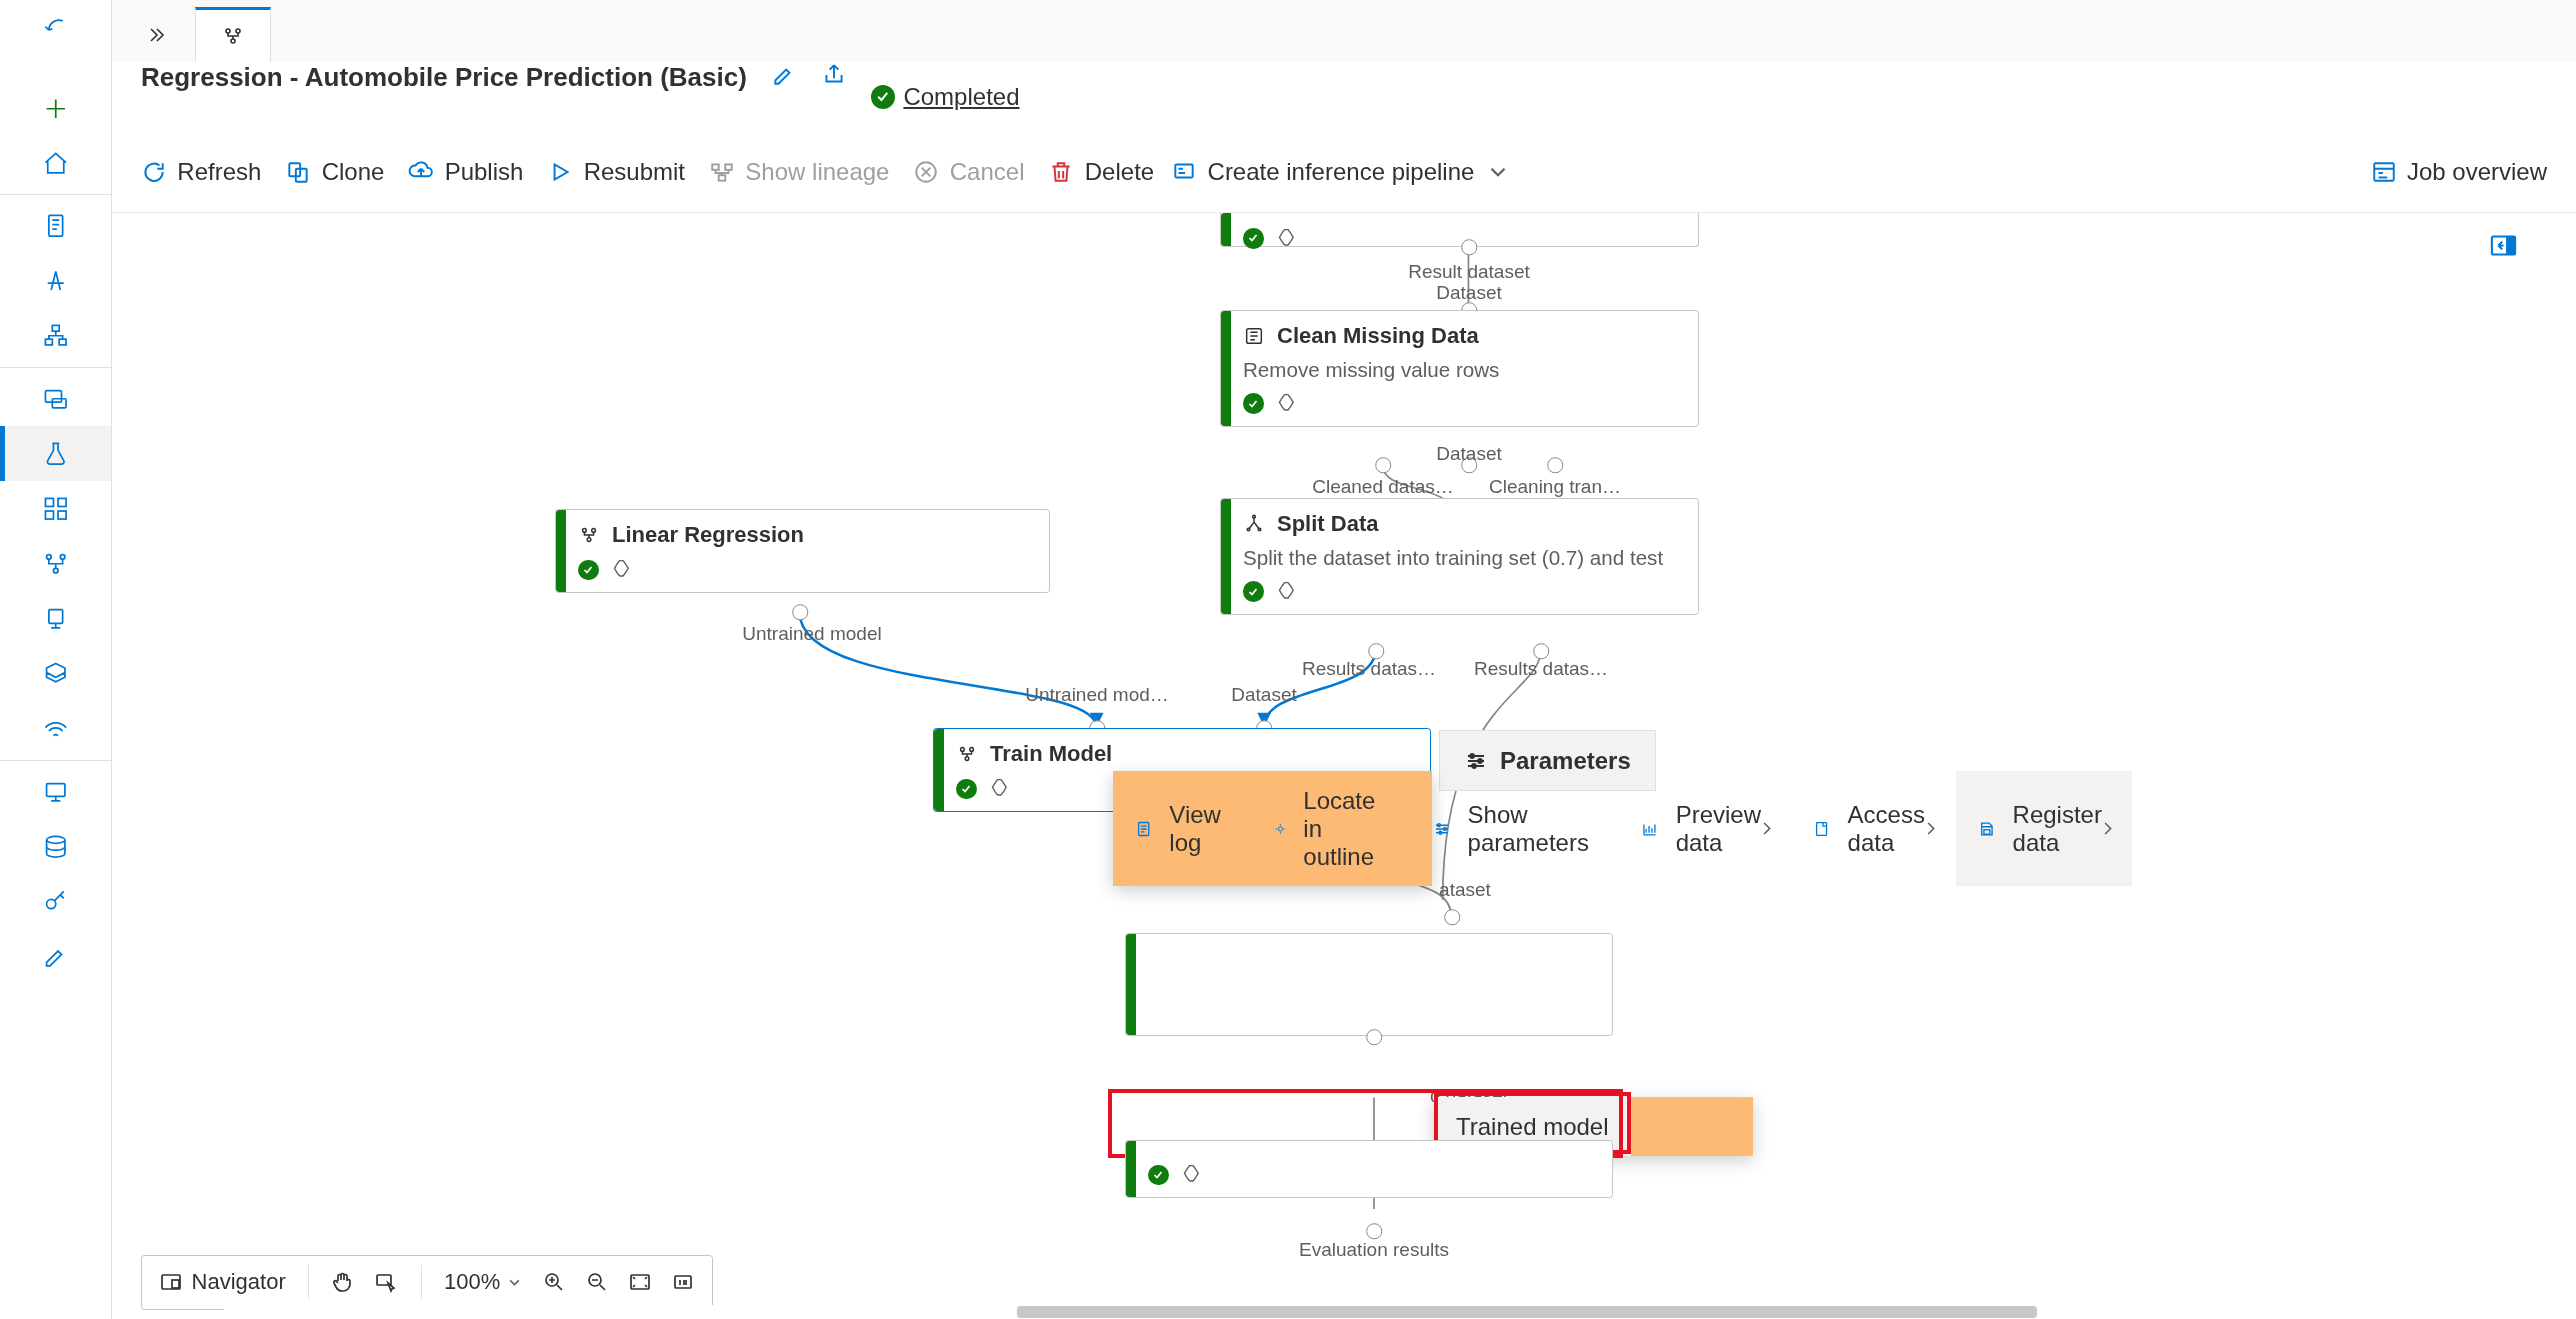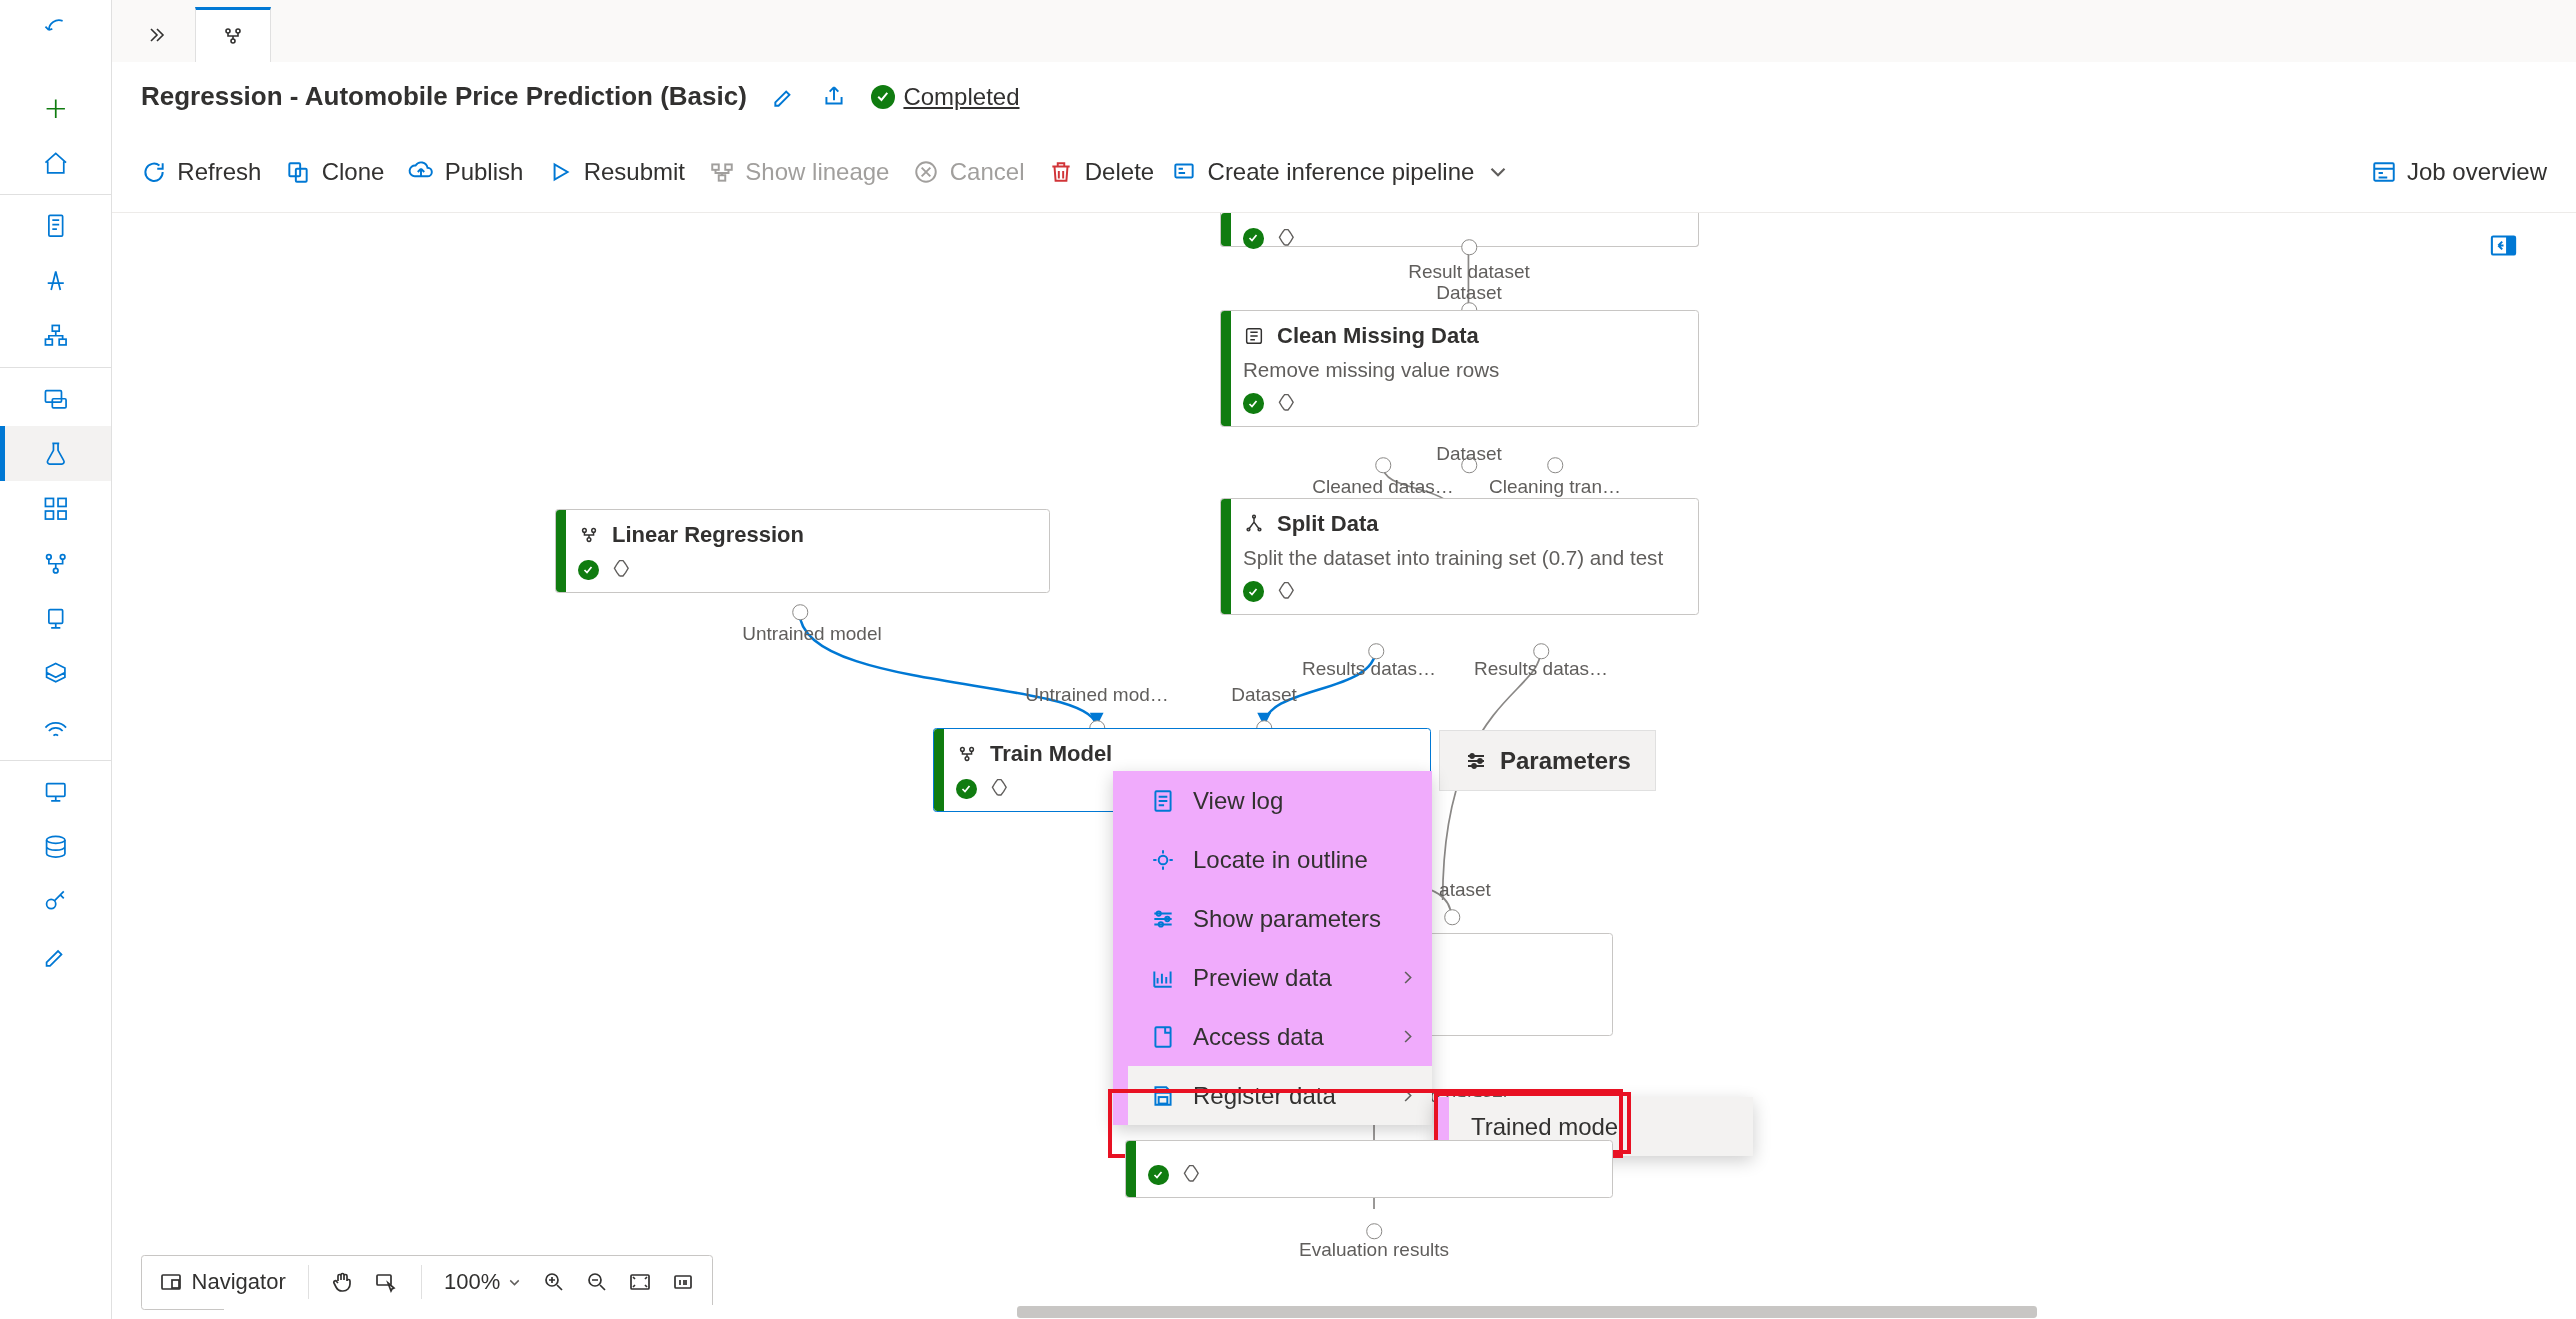--- a/index.html
+++ b/index.html
@@ -24,21 +24,21 @@
   position: absolute; left: 112px; top: 0; right: 0; height: 62px;
   display: flex; align-items: flex-end; background: #faf9f8; padding-left: 6.9px;
 }
 .tabstrip .tab-btn { height: 55px; width: 76px; display:flex; align-items:center; justify-content:center; cursor:pointer; }
 .tabstrip .tab-btn.designer { background:#fff; border: 0.9px solid #e0e0e0; border-bottom:none; border-top: 3.4px solid #0078d4; }
 .tabstrip .tab-btn svg { width:24px; height:24px; stroke:#323130; fill:none; stroke-width:1.6; }
 
 
 .titlebar {
   position: absolute; left: 112px; top: 62px; right: 8px; height: 69px;
-  background: #fff; display: flex; align-items: center; padding: 0 29px; gap: 24px;
+  background: #fff; display: flex; padding: 0 29px; gap: 24px;
 }
 .titlebar .title { font-size: 26px; font-weight: 600; color: #323130; }
 .titlebar .title-icon { width: 26px; height: 26px; cursor:pointer; }
 .titlebar .title-icon svg { width:100%; height:100%; stroke:#0078d4; fill:none; stroke-width:1.8; }
 .status-chip { display:flex; align-items:center; gap:8.6px; font-size: 24px; color:#323130;text-decoration:underline; }
 .status-chip .check { width:24px; height:24px; border-radius:50%; background:#107c10; display:flex; align-items:center; justify-content:center; }
 .status-chip .check svg { width:15.5px; height:15.5px; stroke:#fff; fill:none; stroke-width:3; }
 
 
 .toolbar {
@@ -92,22 +92,22 @@
 
 
 .param-fly {
   position:absolute; background:#f3f2f1; display:flex; align-items:center; gap:12px;
   padding: 15.5px 24px; font-size:24px; font-weight:600; color:#323130; border:0.9px solid #e0e0e0;
 }
 .param-fly svg { width:24px; height:24px; stroke:#323130; fill:none; stroke-width:1.8; }
 
 
 .ctx {
-  position:absolute; background:#f0abfc; box-shadow: 0 5.2px 17px rgba(0,0,0,0.2);
-  display:flex; flex-direction:column;padding-left:15px;
+  position:absolute; background:#fdba74; box-shadow: 0 5.2px 17px rgba(0,0,0,0.2);
+  display:flex; flex-direction:row;
 }
 .ctx .ctx-item { display:flex; align-items:center; gap:17px; padding:15.5px 22px; font-size:24px; color:#323130; cursor:pointer; position:relative; }
 .ctx .ctx-item svg.leading { width:26px; height:26px; stroke:#0078d4; fill:none; stroke-width:1.8; }
 .ctx .ctx-item .sub-chevron { position:absolute; right:15.5px; width:19px; height:19px; stroke:#605e5c; fill:none; stroke-width:2; }
 
 
 .red-box { position:absolute; border: 4.3px solid #e81123; pointer-events:none; }
 
 
 .navbar {

